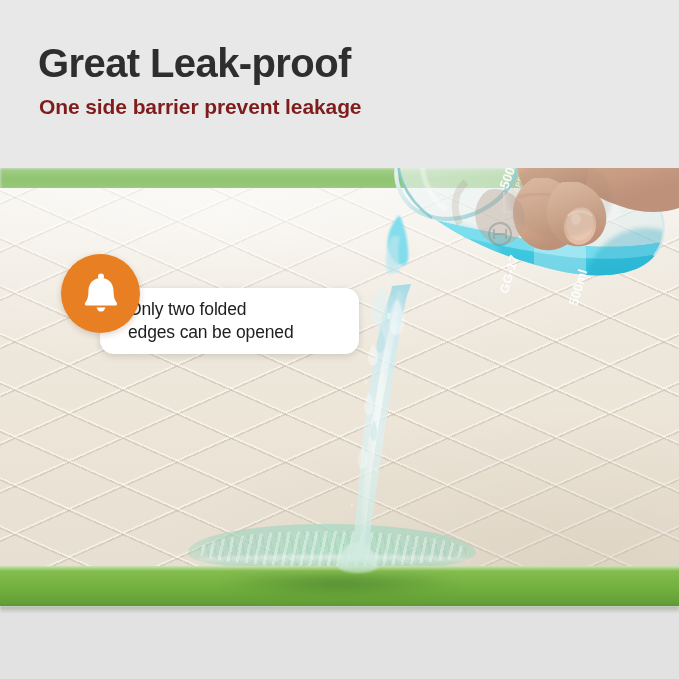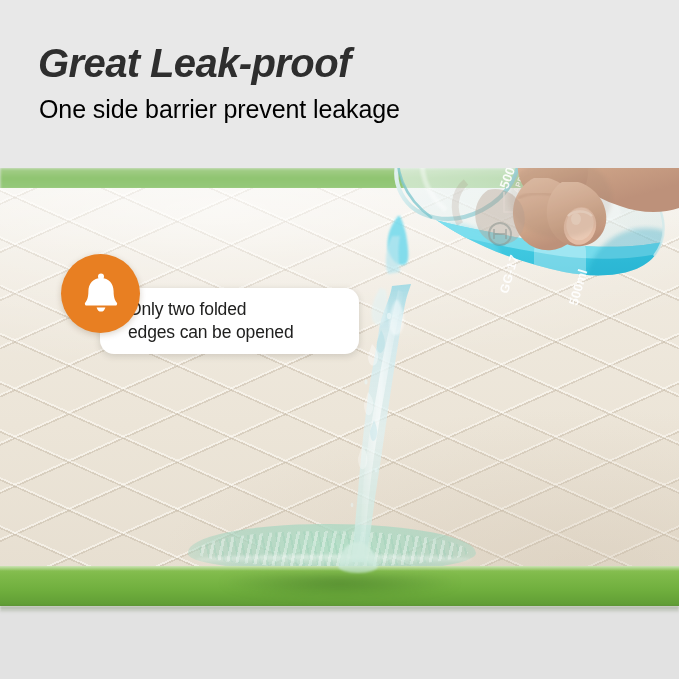--- a/index.html
+++ b/index.html
@@ -10,26 +10,26 @@
     position:relative;
   }
 
   .stage { position:absolute; inset:0; width:679px; height:679px; overflow:hidden; background:#e8e8e8; }
 
   
   .header { position:absolute; left:0; top:0; width:679px; height:168px; background:#e8e8e8; z-index:40; }
   .title {
     position:absolute; left:38px; top:42px;
     font-size:40px; font-weight:700; letter-spacing:-0.6px;
-    color:#2e2e2e; line-height:1.05; white-space:nowrap;font-style:italic;
+    color:#2e2e2e; line-height:1.05; white-space:nowrap;
   }
   .subtitle {
     position:absolute; left:39px; top:95px;
-    font-size:25px; font-weight:400; letter-spacing:-0.1px;
-    color:#000000; white-space:nowrap;
+    font-size:21px; font-weight:700; letter-spacing:-0.1px;
+    color:#7f1d1d; white-space:nowrap;
   }
 
   
   .mat-far-edge {
     position:absolute; left:0; top:168px; width:679px; height:22px;
     background:linear-gradient(180deg,#a6cf8c 0%,#8fc470 45%,#97c97c 100%);
     filter:blur(1.4px); z-index:5;
   }
 
   

